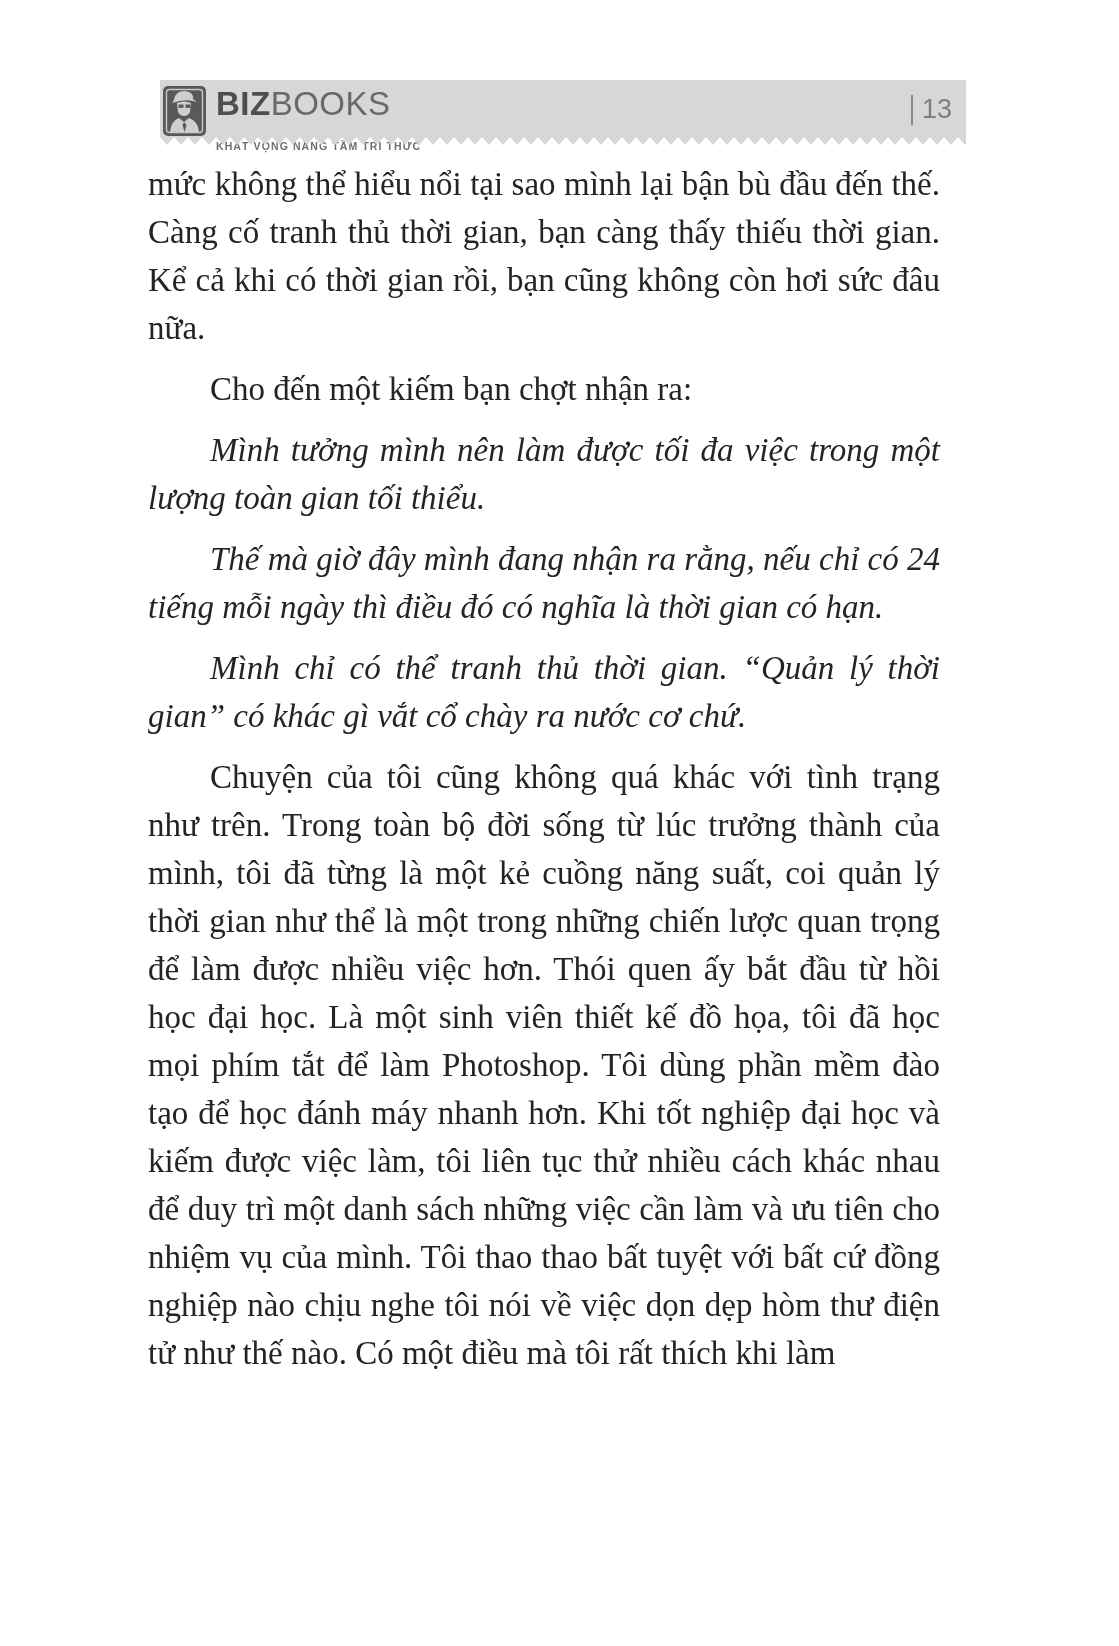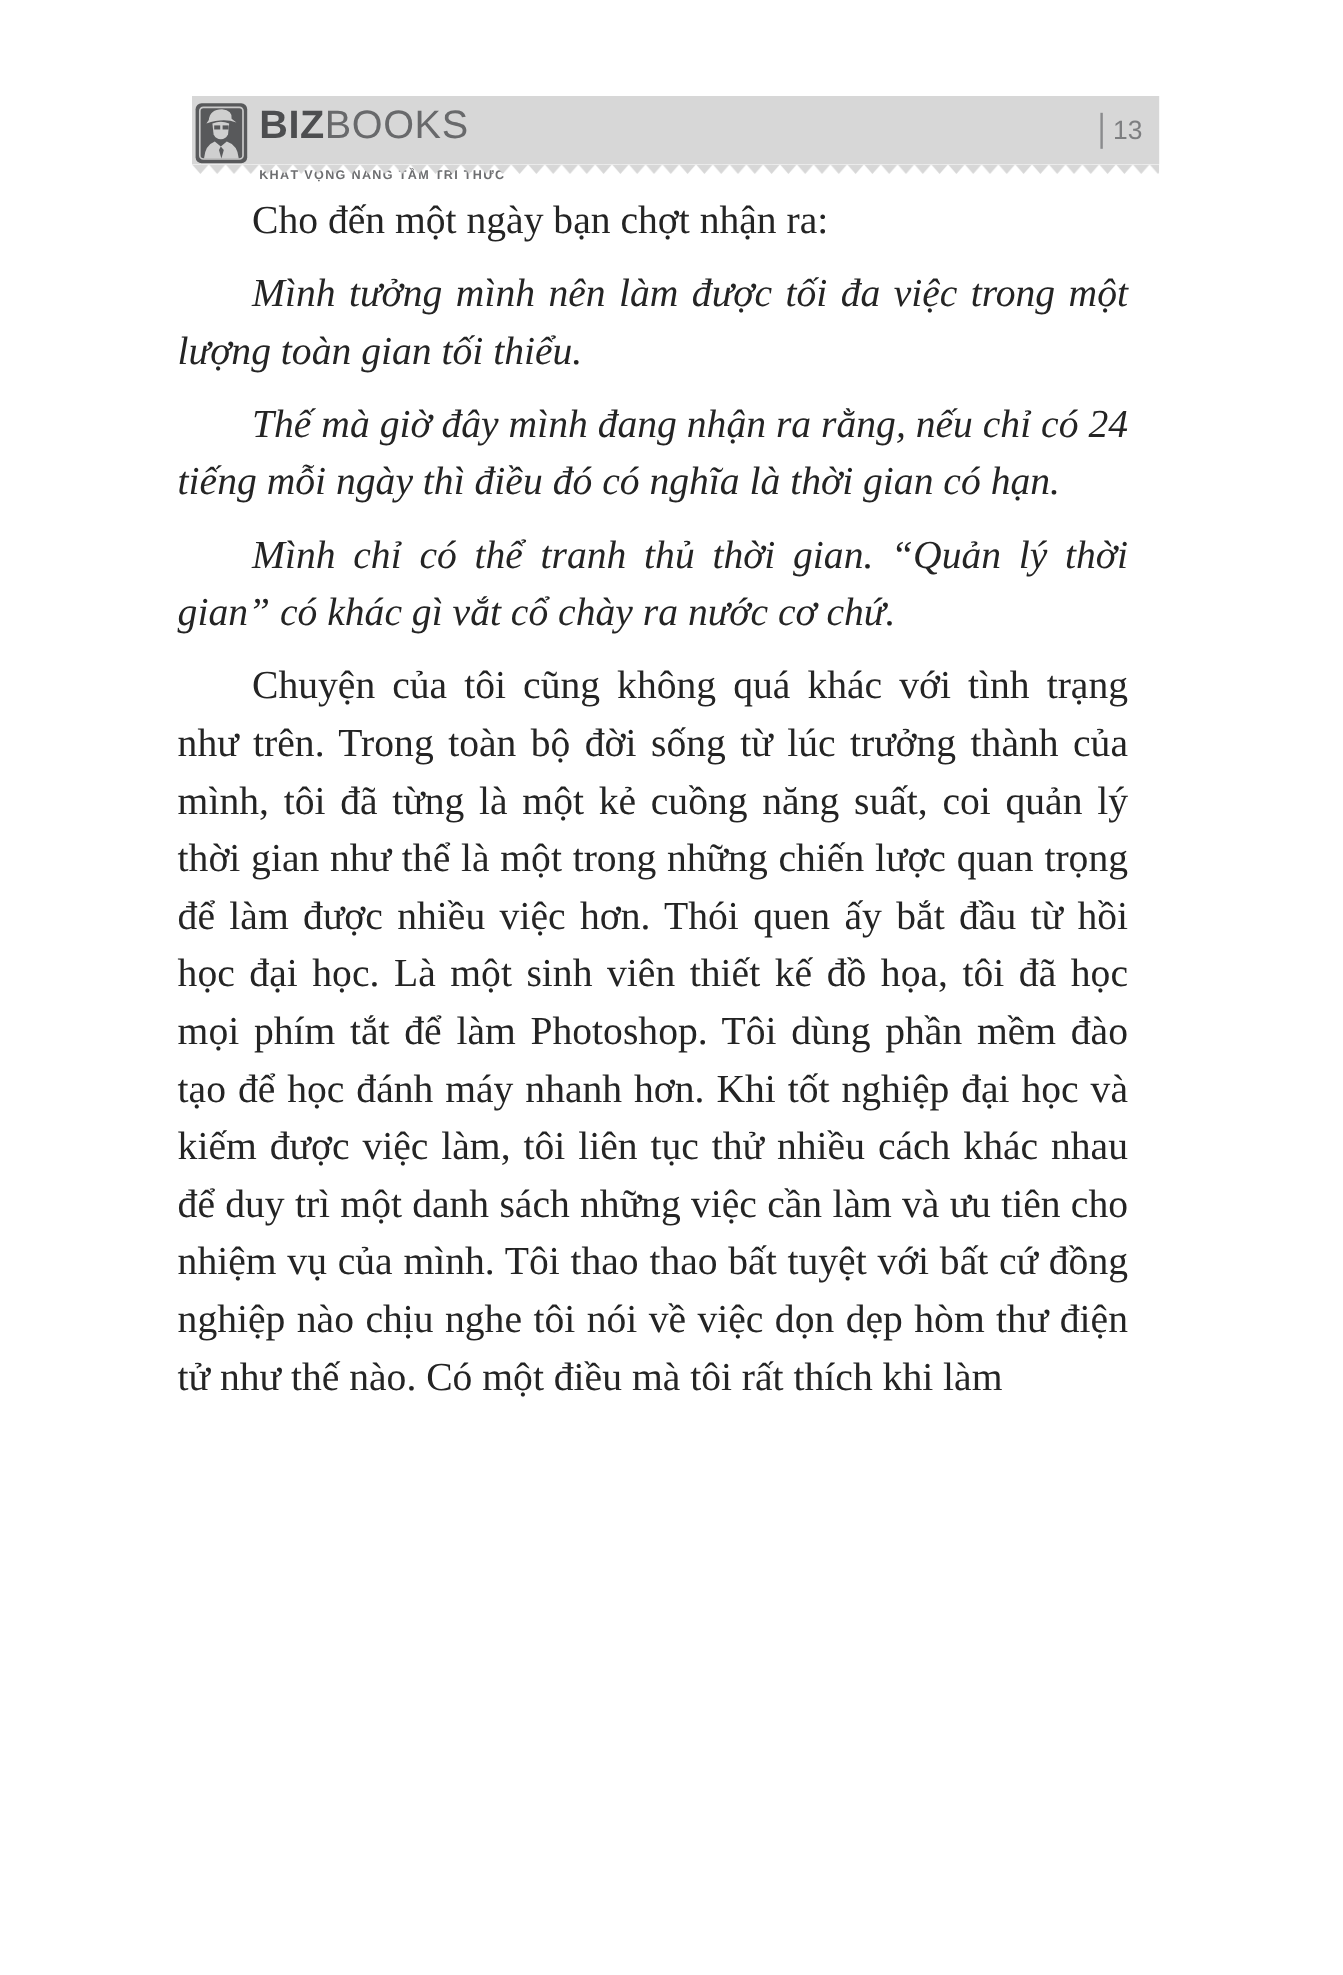--- a/index.html
+++ b/index.html
@@ -46,21 +46,21 @@
   .pagenum{
     position:absolute;right:14px;top:14px;
     display:flex;align-items:center;
     font-family:"Liberation Sans", sans-serif;
     color:#7d7e80;
   }
   .pagenum .bar{
     display:inline-block;width:2px;height:30px;
     background:#8a8b8d;margin-right:9px;
   }
-  .pagenum .num{font-size:22px;font-weight:400;}
+  .pagenum .num{font-size:27px;font-weight:400;}
   
   .bodytext{
     position:absolute;
     left:148px;top:160px;
     width:792px;
     color:#242424;
   }
   .bodytext p{
     margin:0 0 13px 0;
     font-size:33px;
@@ -107,20 +107,21 @@
       <defs>
         <pattern id="zz" width="14" height="8" patternUnits="userSpaceOnUse">
           <path d="M0 0 L7 8 L14 0 Z" fill="#d7d7d7"></path>
         </pattern>
       </defs>
       <rect width="100%" height="8" fill="url(#zz)"></rect>
     </svg>
   </header>
 
   <main class="bodytext">
-    <p class="indent">Cho đến một ngày bạn chợt nhận ra:</p>
+    <p>mức không thể hiểu nổi tại sao mình lại bận bù đầu đến thế. Càng cố tranh thủ thời gian, bạn càng thấy thiếu thời gian. Kể cả khi có thời gian rồi, bạn cũng không còn hơi sức đâu nữa.</p>
+    <p class="indent">Cho đến một kiếm bạn chợt nhận ra:</p>
     <p class="indent italic">Mình tưởng mình nên làm được tối đa việc trong một lượng toàn gian tối thiểu.</p>
     <p class="indent italic">Thế mà giờ đây mình đang nhận ra rằng, nếu chỉ có 24 tiếng mỗi ngày thì điều đó có nghĩa là thời gian có hạn.</p>
     <p class="indent italic">Mình chỉ có thể tranh thủ thời gian. “Quản lý thời gian” có khác gì vắt cổ chày ra nước cơ chứ.</p>
     <p class="indent">Chuyện của tôi cũng không quá khác với tình trạng như trên. Trong toàn bộ đời sống từ lúc trưởng thành của mình, tôi đã từng là một kẻ cuồng năng suất, coi quản lý thời gian như thể là một trong những chiến lược quan trọng để làm được nhiều việc hơn. Thói quen ấy bắt đầu từ hồi học đại học. Là một sinh viên thiết kế đồ họa, tôi đã học mọi phím tắt để làm Photoshop. Tôi dùng phần mềm đào tạo để học đánh máy nhanh hơn. Khi tốt nghiệp đại học và kiếm được việc làm, tôi liên tục thử nhiều cách khác nhau để duy trì một danh sách những việc cần làm và ưu tiên cho nhiệm vụ của mình. Tôi thao thao bất tuyệt với bất cứ đồng nghiệp nào chịu nghe tôi nói về việc dọn dẹp hòm thư điện tử như thế nào. Có một điều mà tôi rất thích khi làm</p>
   </main>
 
 </div>
 
 </body></html>

